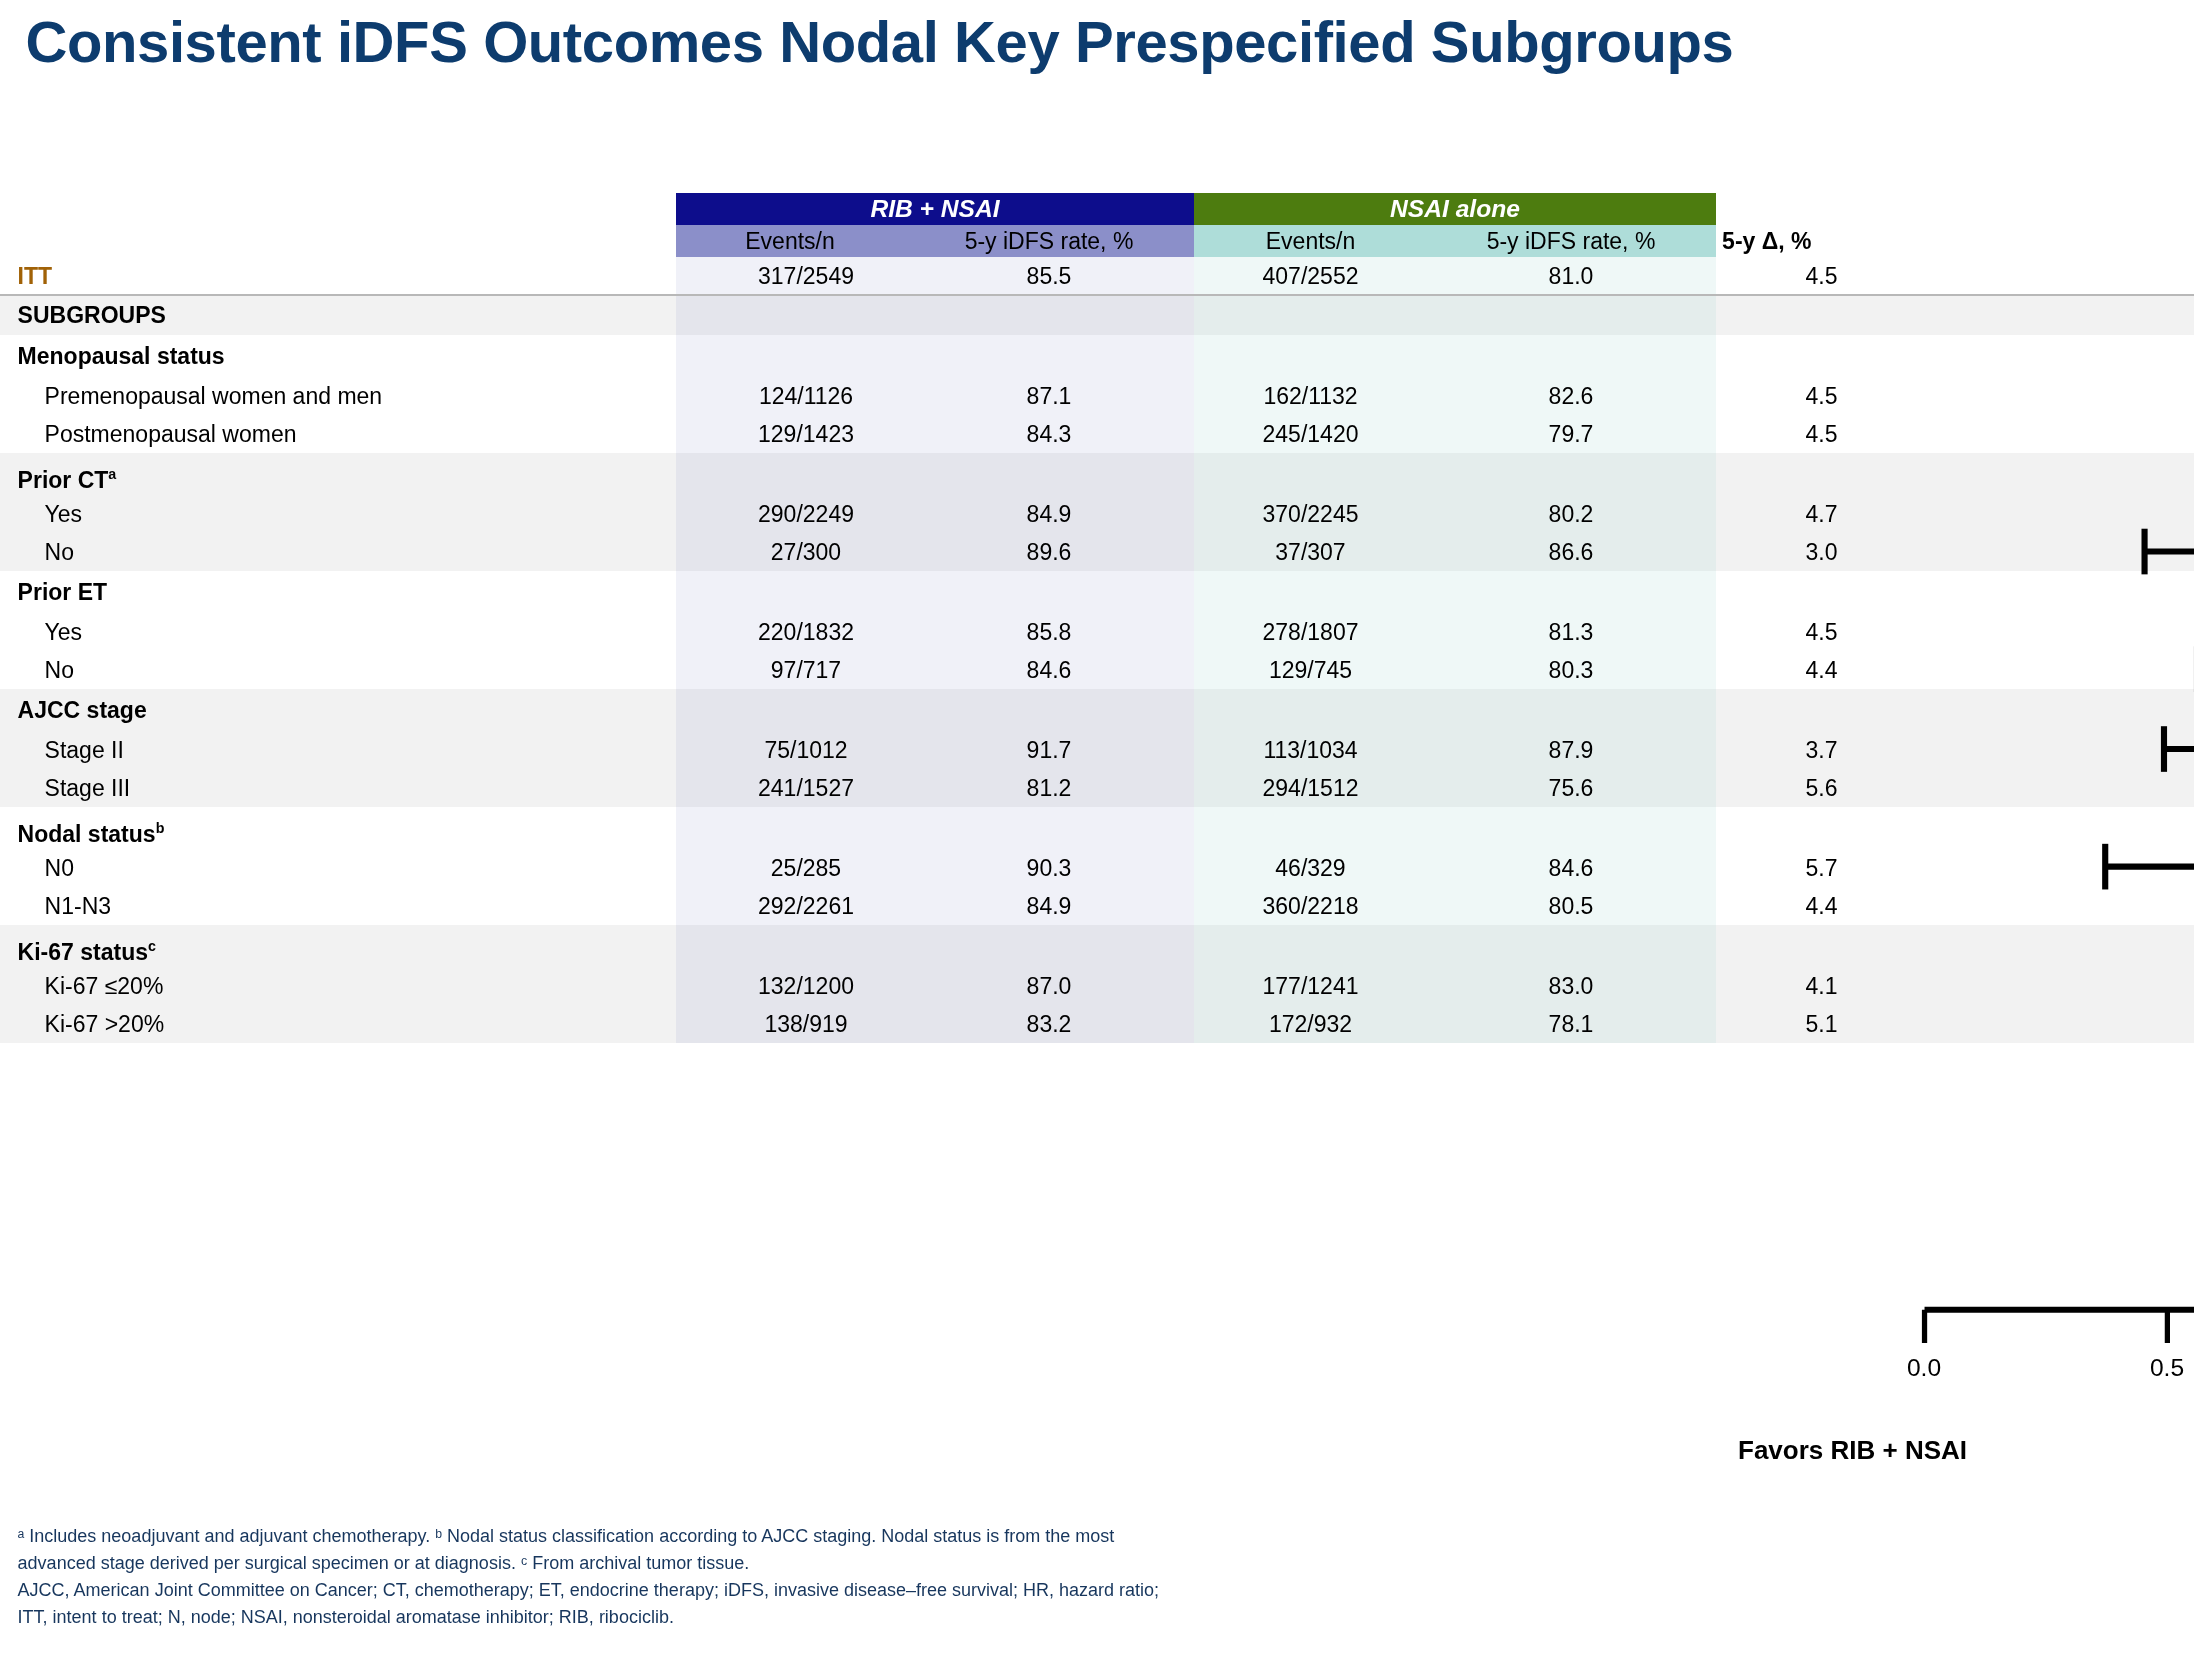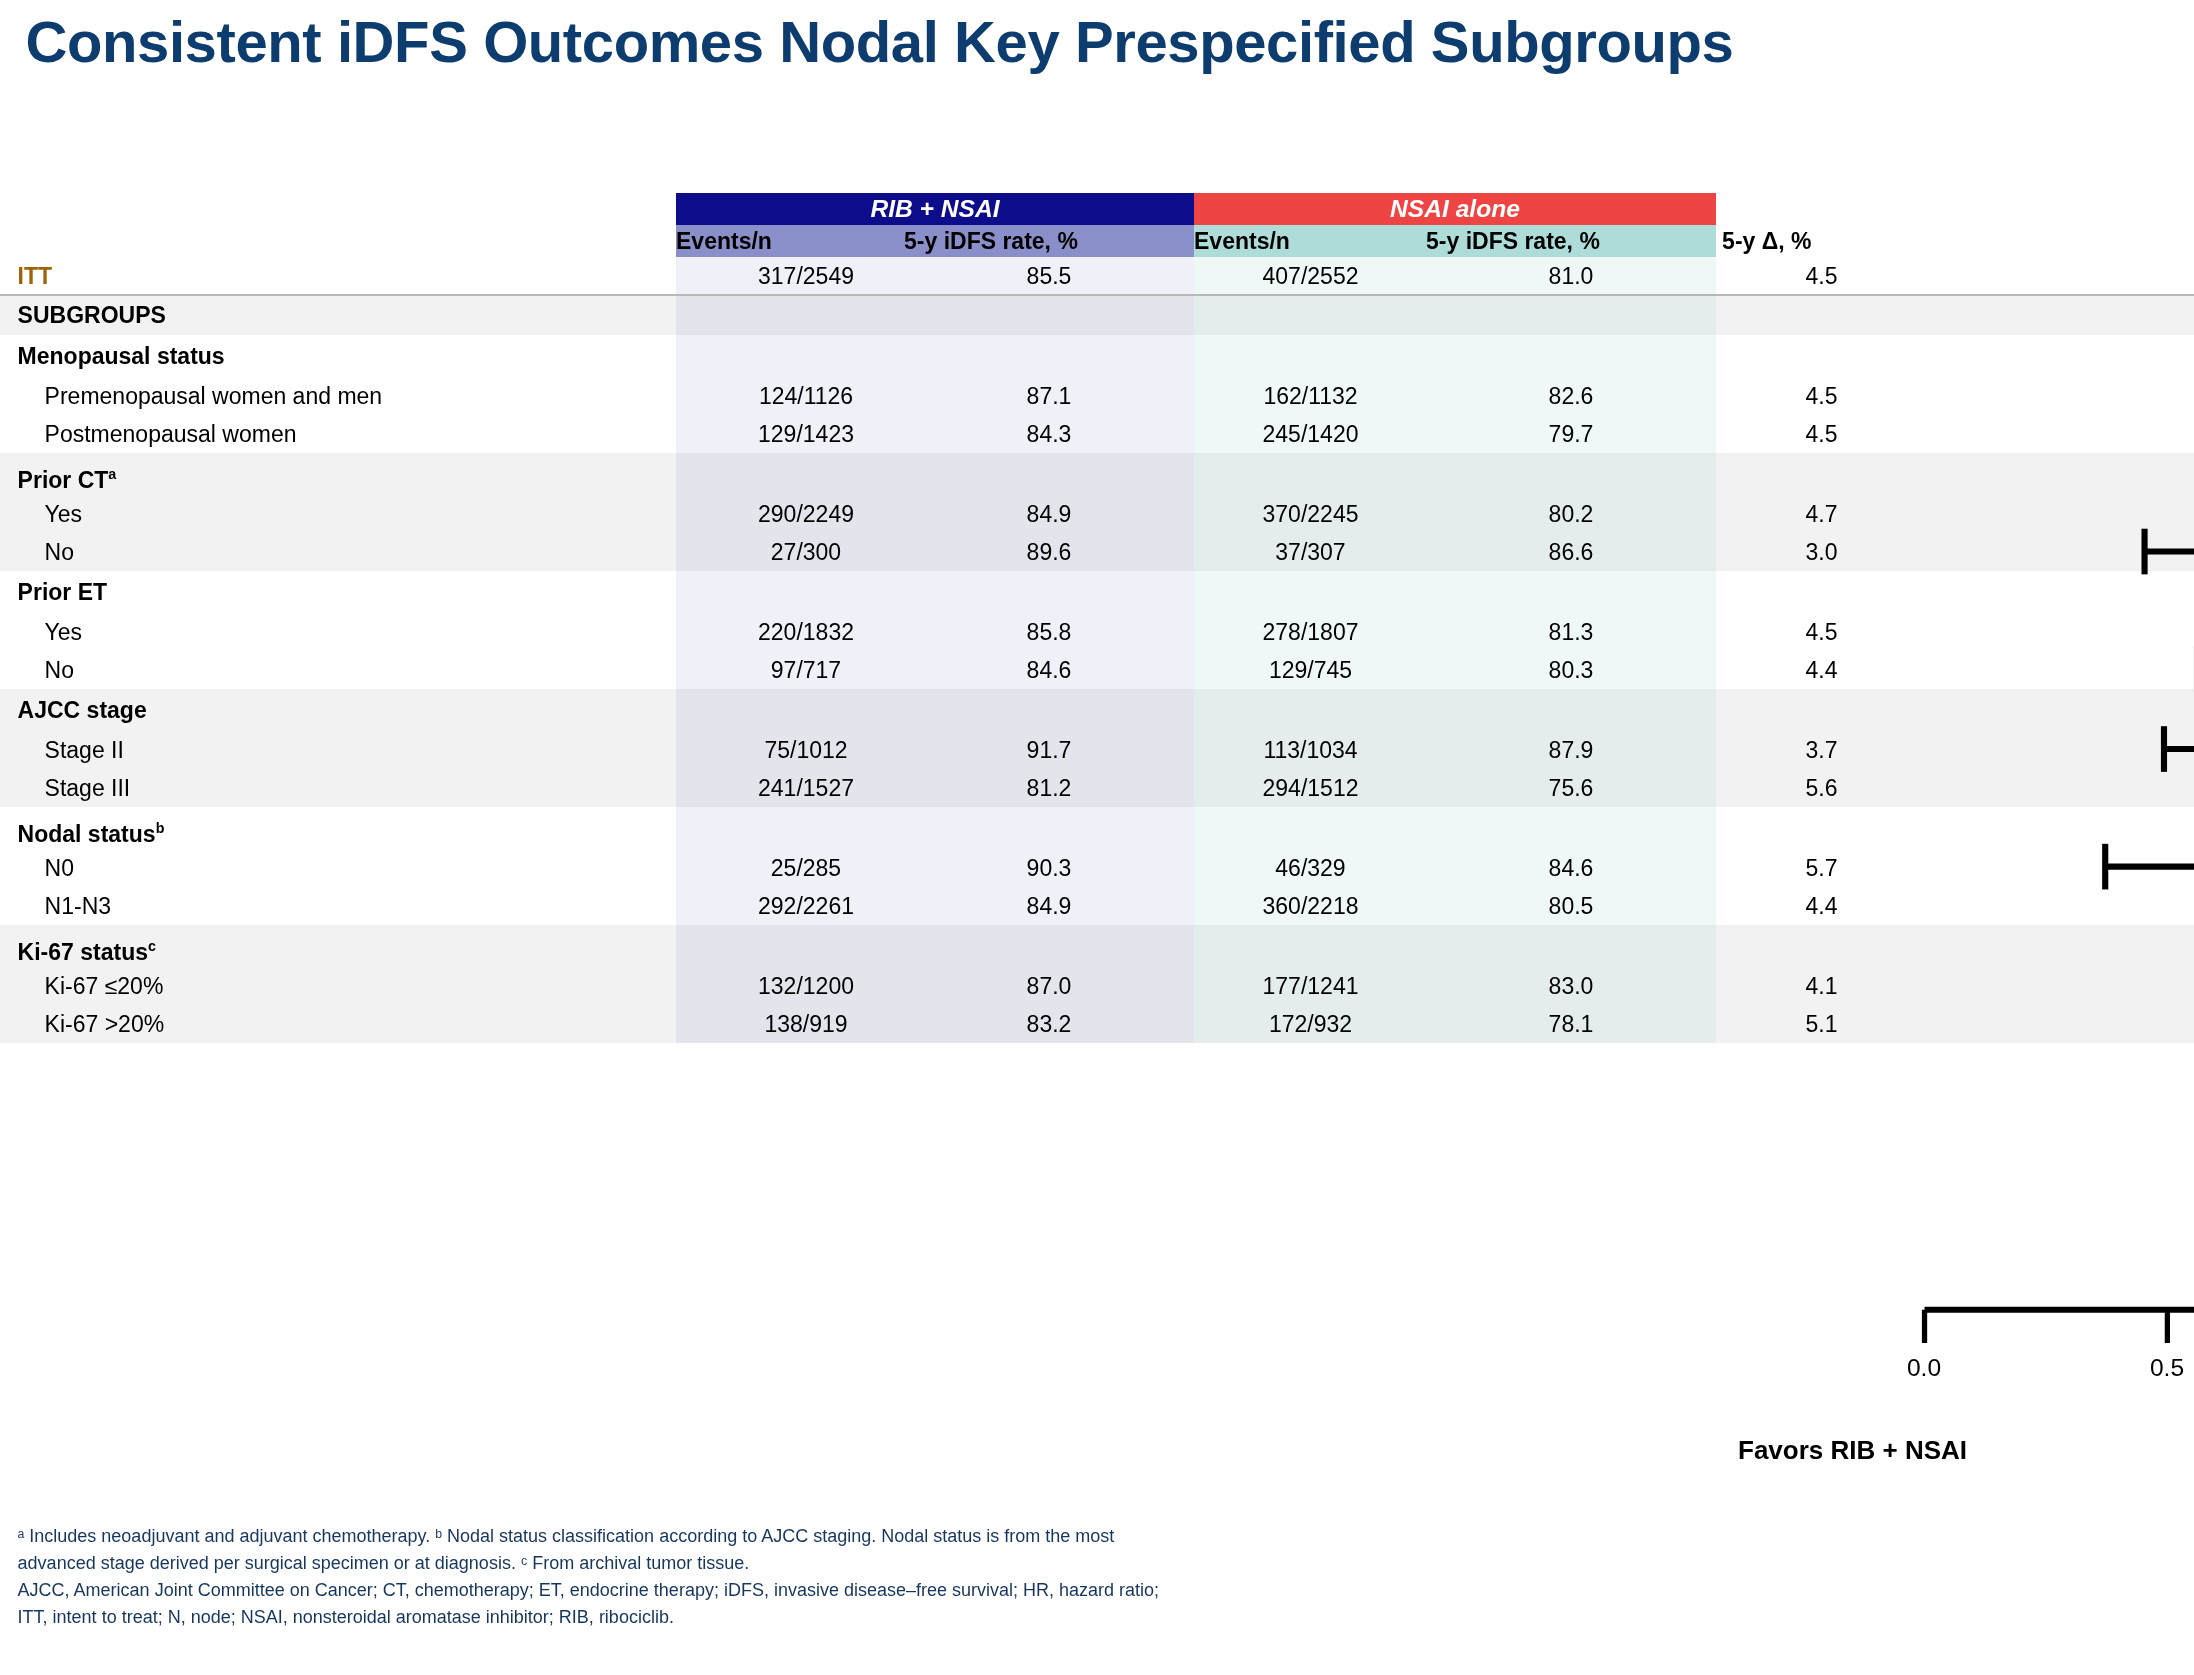--- a/index.html
+++ b/index.html
@@ -32,24 +32,24 @@
   .col-ev2     {left:1194px; width:233px;}
   .col-rate2   {left:1426px; width:290px;}
   .col-delta   {left:1716px; width:211px;}
   .col-hr      {left:2681px; width:184px;}
   .col-ci      {left:2866px; width:237px;}
 
   
   .hdr-block{position:absolute;color:#ffffff;font-weight:bold;
              font-size:24.6px;text-align:center;line-height:32px;font-style:italic;}
   #hdr-rib{background:#0d0d8c;left:676px;top:0;width:518px;height:32px;}
-  #hdr-nsai{background:#ef4444;left:1194px;top:0;width:522px;height:32px;}
-
-  .hdr-sub{position:absolute;color:#000000;font-weight:bold;
-           font-size:23px;text-align:left;line-height:32px;height:32px;top:32px;}
+  #hdr-nsai{background:#4d7c0f;left:1194px;top:0;width:522px;height:32px;}
+
+  .hdr-sub{position:absolute;color:#000000;font-weight:normal;
+           font-size:23px;text-align:center;line-height:32px;height:32px;top:32px;}
   #hdr-ev1 {background:#8b8fc9;left:676px;width:228px;}
   #hdr-rt1 {background:#8b8fc9;left:904px;width:290px;}
   #hdr-ev2 {background:#aeddd9;left:1194px;width:233px;}
   #hdr-rt2 {background:#aeddd9;left:1426px;width:290px;}
 
   .hdr-plain{position:absolute;color:#000;font-weight:bold;font-size:23px;
              text-align:center;line-height:32px;height:32px;top:32px;}
   #hdr-delta{left:1716px;width:211px;text-align:left;padding-left:6.1px;box-sizing:border-box;}
   #hdr-hrci {left:1927px;width:755px;}
 

